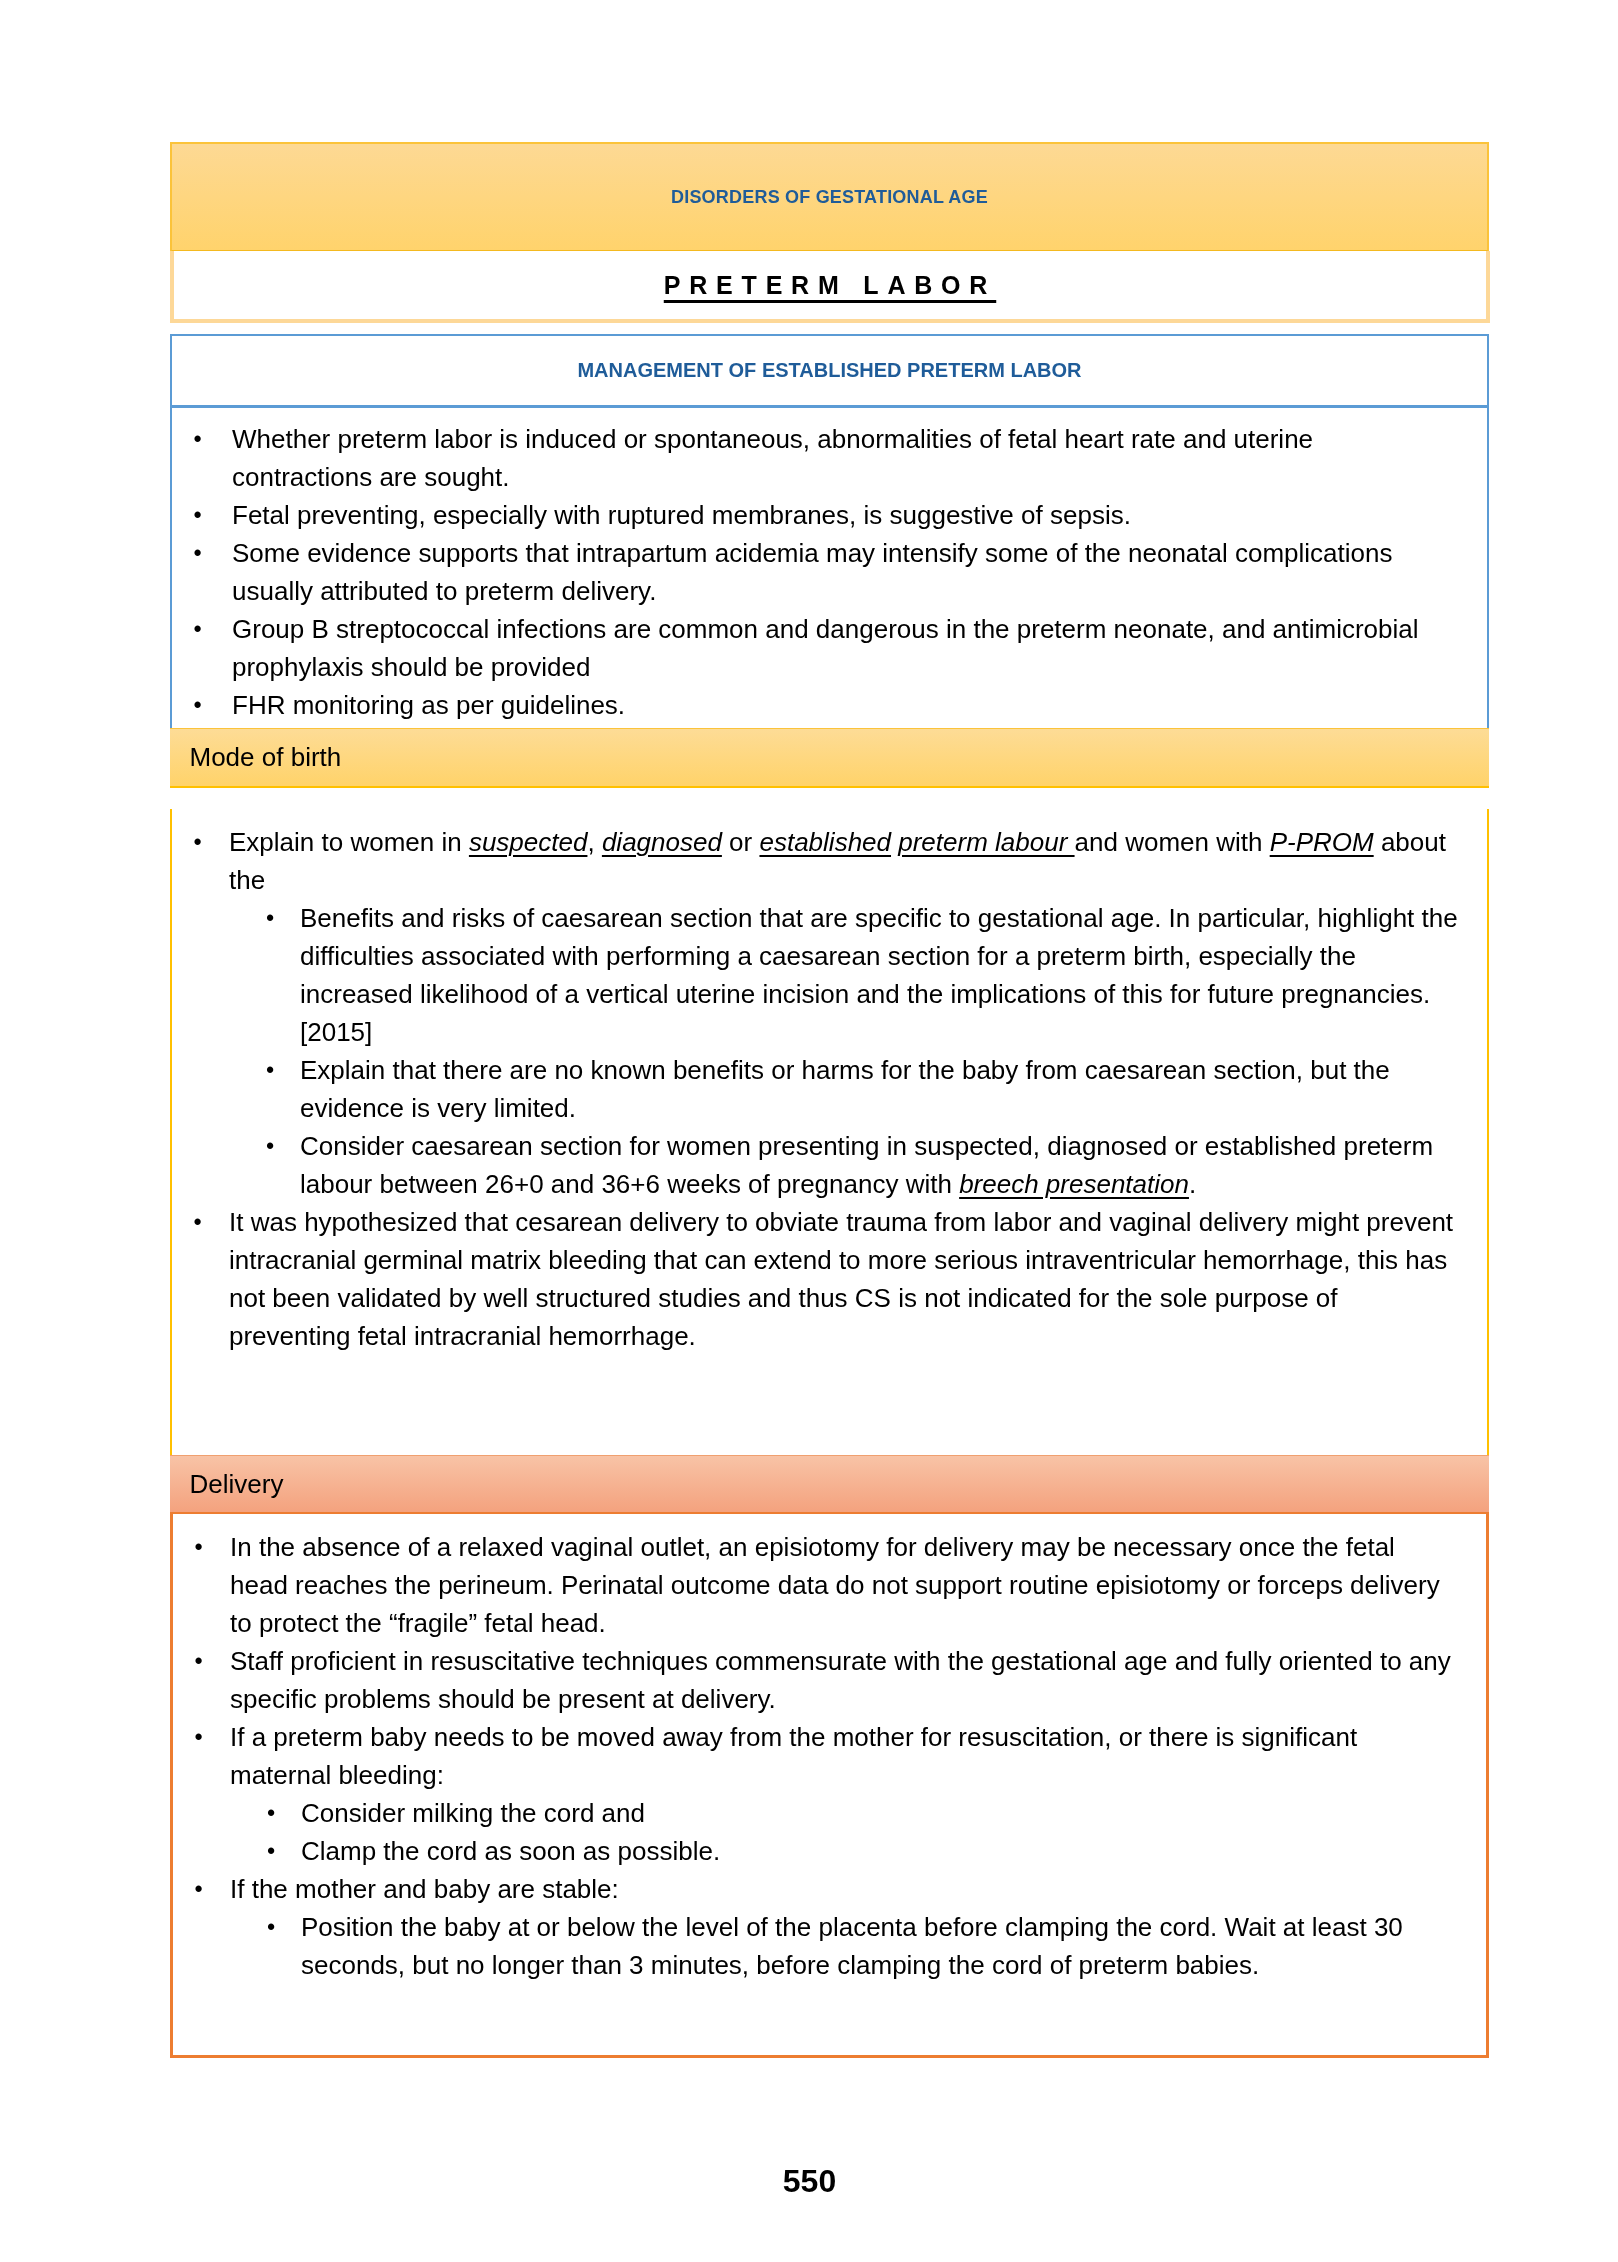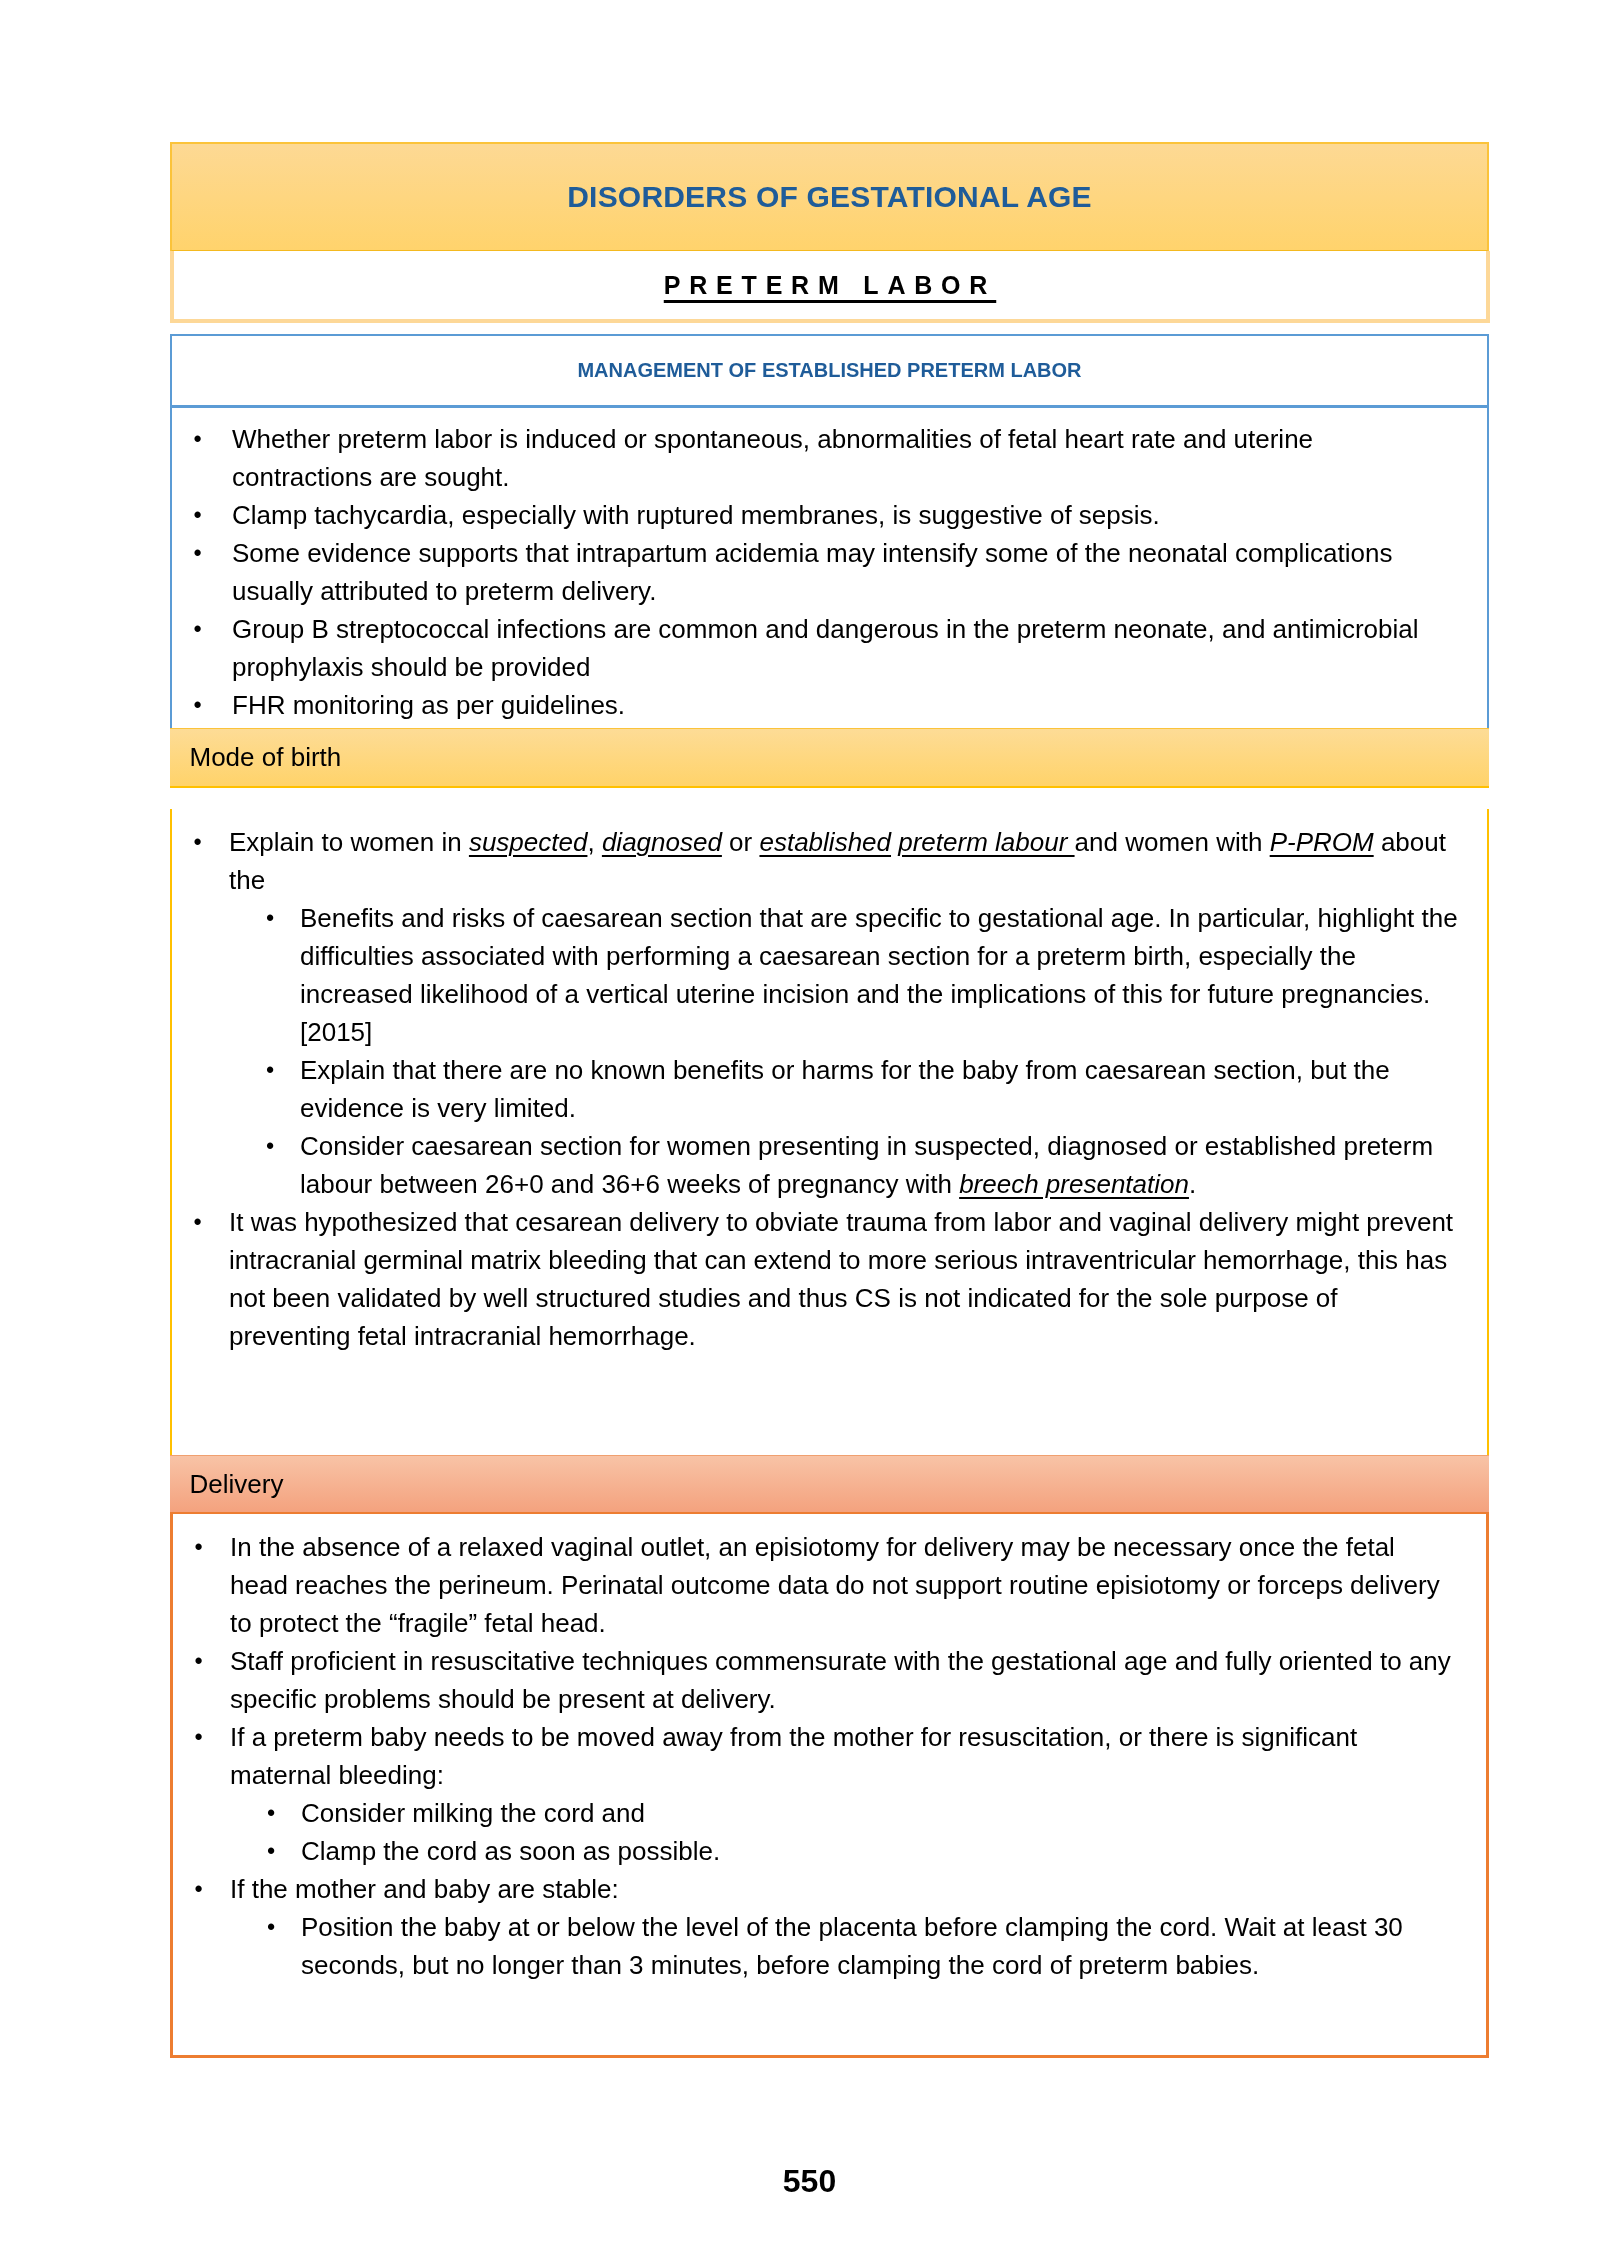--- a/index.html
+++ b/index.html
@@ -5,21 +5,21 @@
   html, body { margin: 0; padding: 0; background: #ffffff; }
   body { width: 1619px; height: 2263px; position: relative; overflow: hidden;
          font-family: "Liberation Sans", "DejaVu Sans", sans-serif; color: #000; }
   .abs { position: absolute; box-sizing: border-box; }
 
   
   #banner { left: 170px; top: 142px; width: 1319px; height: 110px;
             background: linear-gradient(#fdd994, #ffd36c);
             border: 2px solid #fbc33a; border-bottom: 2px solid #f4b91f;
             display: flex; align-items: center; justify-content: center; }
-  #banner-title { color: #1f5c99; font-weight: bold; font-size: 30px; letter-spacing: 0.2px; }
+  #banner-title { color: #1f5c99; font-weight: bold; font-size: 18px; letter-spacing: 0.2px; }
 
   #subtitle-box { left: 170px; top: 251px; width: 1320px; height: 72px;
                   background: #fff; border: 4.9px solid #fdd898; border-top: none;
                   display: flex; align-items: center; justify-content: center; }
   #subtitle { font-weight: bold; font-size: 25px; letter-spacing: 8.8px;
               text-decoration: underline; text-underline-offset: 5.9px; text-decoration-thickness: 2.9px; }
 
   
   #blue-header { left: 170px; top: 334px; width: 1319px; height: 76px;
                  border: 2.9px solid #5b9bd5; border-bottom: 5.9px solid #5b9bd5; background: #fff;
@@ -67,21 +67,21 @@
 <div id="subtitle-box" class="abs">
   <span id="subtitle">PRETERM LABOR</span>
 </div>
 
 <div id="blue-header" class="abs">
   <span id="blue-title">MANAGEMENT OF ESTABLISHED PRETERM LABOR</span>
 </div>
 <div id="blue-body" class="abs">
   <ul id="blue-list" class="l1">
     <li class="item lvl1"><span class="bullet">•</span><span>Whether preterm labor is induced or spontaneous, abnormalities of fetal heart rate and uterine contractions are sought.</span></li>
-    <li class="item lvl1"><span class="bullet">•</span><span>Clamp tachycardia, especially with ruptured membranes, is suggestive of sepsis.</span></li>
+    <li class="item lvl1"><span class="bullet">•</span><span>Fetal preventing, especially with ruptured membranes, is suggestive of sepsis.</span></li>
     <li class="item lvl1"><span class="bullet">•</span><span>Some evidence supports that intrapartum acidemia may intensify some of the neonatal complications usually attributed to preterm delivery.</span></li>
     <li class="item lvl1"><span class="bullet">•</span><span>Group B streptococcal infections are common and dangerous in the preterm neonate, and antimicrobial prophylaxis should be provided</span></li>
     <li class="item lvl1"><span class="bullet">•</span><span>FHR monitoring as per guidelines.</span></li>
   </ul>
 </div>
 
 <div id="mode-header" class="abs sec-header">
   <span>Mode of birth</span>
 </div>
 <div id="mode-body" class="abs">

